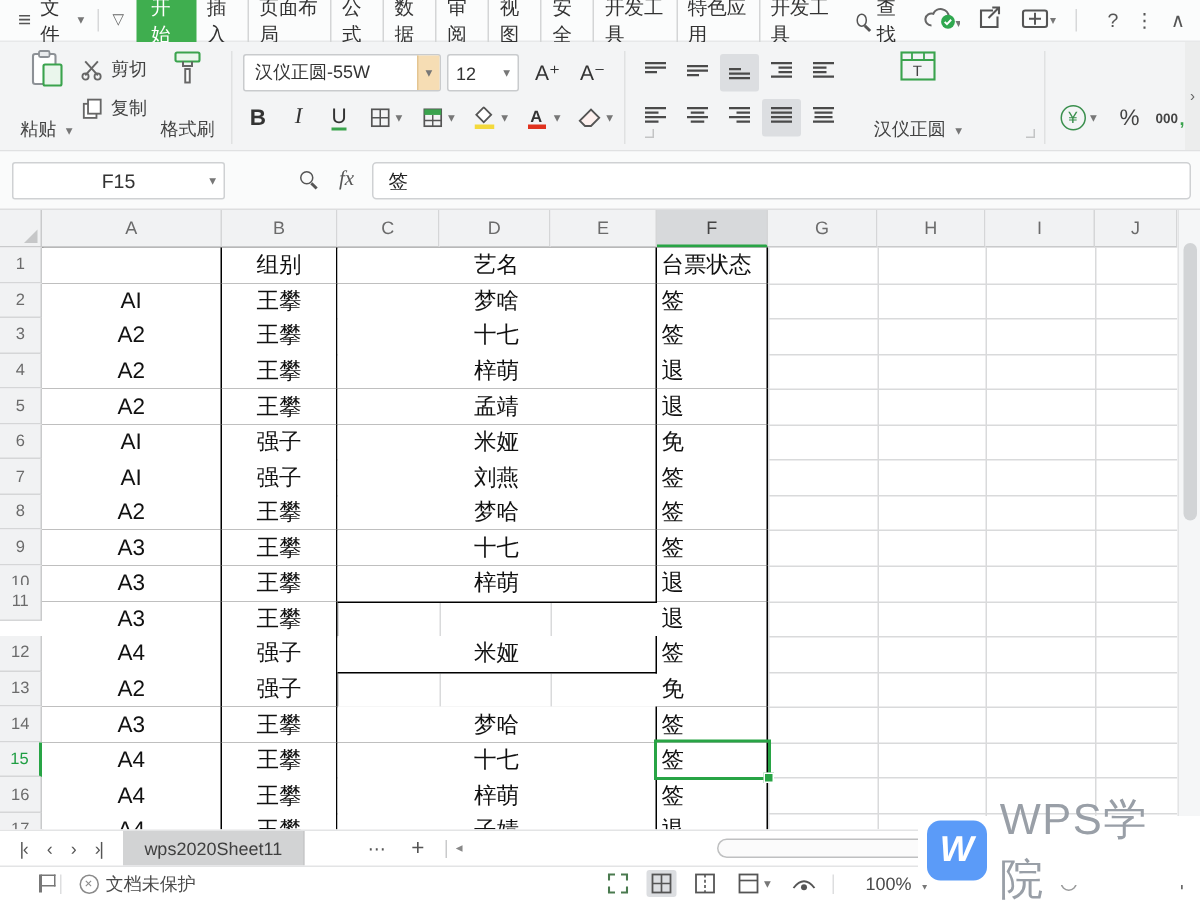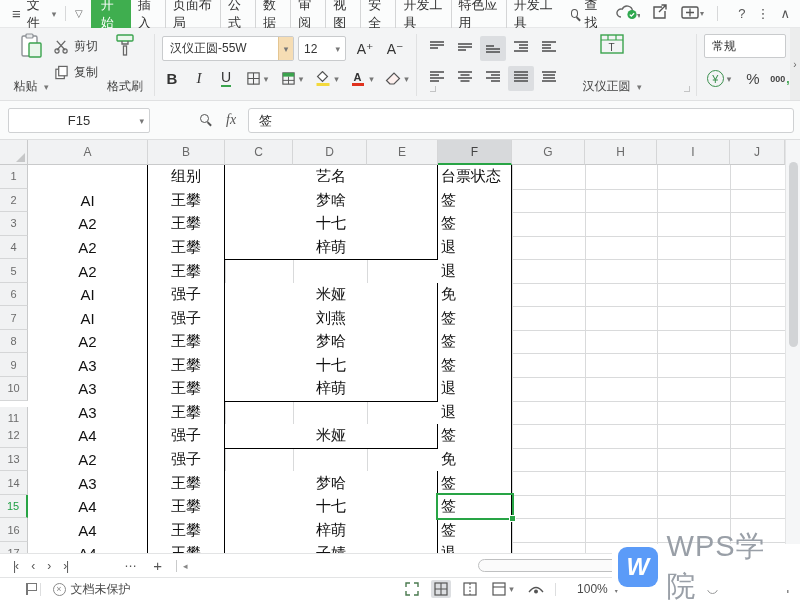--- a/index.html
+++ b/index.html
@@ -329,23 +329,20 @@
   <div class="abs bigbtn" style="left:566px;top:5px;width:92px;height:62px;">
     <svg width="26" height="24" viewBox="0 0 26 24">
         <rect x="2" y="2" width="22" height="18" fill="none" stroke="#3aa34d" stroke-width="1.4"></rect>
         <path d="M2 7 h22 M9 2 v5 M17 2 v5" stroke="#3aa34d" stroke-width="1.2"></path>
         <text x="9.5" y="17.5" font-size="10" fill="#444">T</text>
       </svg>
     <span class="rlbl"><span>汉仪正圆</span> <span class="dd">▾</span></span>
   </div>
   <div class="rdiv" style="left:696px;"></div>
 
-  <div class="abs inputbox" style="left:704px;top:6px;width:82px;height:24px;padding:0 7px;">
-    <span>常规</span>
-  </div>
   <div class="abs tbtn" style="left:702px;top:38px;width:34px;height:25px;">
     <span style="width:17px;height:17px;border:1.4px solid #3a8f4d;border-radius:50%;color:#3a8f4d;font-size:11px;display:flex;align-items:center;justify-content:center;">¥</span>
       <span class="dd">▾</span>
   </div>
   <div class="abs tbtn" style="left:742px;top:38px;width:22px;height:25px;font-size:15px;color:#444;">
       <span>%</span>
     </div>
   <div class="abs tbtn" style="left:766px;top:38px;width:28px;height:25px;">
     <span style="font-size:9px;font-weight:bold;color:#444;">000</span>
       <span style="color:#3aa34d;font-weight:bold;margin-left:1px;">,</span>
@@ -407,21 +404,21 @@
     <div class="rowhdr" style="top: 25px; height: 23.56px;">1</div>
     <div class="rowhdr" style="top: 48.56px; height: 23.56px;">2</div>
     <div class="rowhdr" style="top: 72.12px; height: 23.56px;">3</div>
     <div class="rowhdr" style="top: 95.68px; height: 23.56px;">4</div>
     <div class="rowhdr" style="top: 119.24px; height: 23.56px;">5</div>
     <div class="rowhdr" style="top: 142.8px; height: 23.56px;">6</div>
     <div class="rowhdr" style="top: 166.36px; height: 23.56px;">7</div>
     <div class="rowhdr" style="top: 189.92px; height: 23.56px;">8</div>
     <div class="rowhdr" style="top: 213.48px; height: 23.56px;">9</div>
     <div class="rowhdr" style="top: 237.04px; height: 23.56px;">10</div>
-    <div class="rowhdr" style="top: 267px; height: 23.56px;">11</div>
+    <div class="rowhdr" style="top: 250px; height: 23.56px;">11</div>
     <div class="rowhdr" style="top: 284.16px; height: 23.56px;">12</div>
     <div class="rowhdr" style="top: 307.72px; height: 23.56px;">13</div>
     <div class="rowhdr" style="top: 331.28px; height: 23.56px;">14</div>
     <div class="rowhdr sel" style="top: 354.84px; height: 23.56px;">15</div>
     <div class="rowhdr" style="top: 378.4px; height: 23.56px;">16</div>
     <div class="rowhdr" style="top: 401.96px; height: 23.56px;">17</div>
     <div class="tline" style="left: 28px; top: 25px; width: 484px; height: 1px;"></div>
     <div class="tline" style="left: 28px; top: 25px; width: 1px; height: 388px;"></div>
     <div class="cell ctr" style="left: 28px; top: 25px; width: 120px; height: 24.56px;"></div>
     <div class="cell ctr" style="left: 148px; top: 25px; width: 77px; height: 24.56px;">组别</div>
@@ -434,20 +431,21 @@
     <div class="cell ctr" style="left: 28px; top: 72.12px; width: 120px; height: 24.56px;">A2</div>
     <div class="cell ctr" style="left: 148px; top: 72.12px; width: 77px; height: 24.56px;">王攀</div>
     <div class="cell ctr" style="left: 225px; top: 72.12px; width: 213px; height: 24.56px;">十七</div>
     <div class="cell lft" style="left: 438px; top: 72.12px; width: 74px; height: 24.56px;">签</div>
     <div class="cell ctr" style="left: 28px; top: 95.68px; width: 120px; height: 24.56px;">A2</div>
     <div class="cell ctr" style="left: 148px; top: 95.68px; width: 77px; height: 24.56px;">王攀</div>
     <div class="cell ctr" style="left: 225px; top: 95.68px; width: 213px; height: 24.56px;">梓萌</div>
     <div class="cell lft" style="left: 438px; top: 95.68px; width: 74px; height: 24.56px;">退</div>
     <div class="cell ctr" style="left: 28px; top: 119.24px; width: 120px; height: 24.56px;">A2</div>
     <div class="cell ctr" style="left: 148px; top: 119.24px; width: 77px; height: 24.56px;">王攀</div>
+    <div class="cell ctr" style="left: 225px; top: 119.24px; width: 213px; height: 24.56px;">孟靖</div>
     <div class="cell lft" style="left: 438px; top: 119.24px; width: 74px; height: 24.56px;">退</div>
     <div class="cell ctr" style="left: 28px; top: 142.8px; width: 120px; height: 24.56px;">AI</div>
     <div class="cell ctr" style="left: 148px; top: 142.8px; width: 77px; height: 24.56px;">强子</div>
     <div class="cell ctr" style="left: 225px; top: 142.8px; width: 213px; height: 24.56px;">米娅</div>
     <div class="cell lft" style="left: 438px; top: 142.8px; width: 74px; height: 24.56px;">免</div>
     <div class="cell ctr" style="left: 28px; top: 166.36px; width: 120px; height: 24.56px;">AI</div>
     <div class="cell ctr" style="left: 148px; top: 166.36px; width: 77px; height: 24.56px;">强子</div>
     <div class="cell ctr" style="left: 225px; top: 166.36px; width: 213px; height: 24.56px;">刘燕</div>
     <div class="cell lft" style="left: 438px; top: 166.36px; width: 74px; height: 24.56px;">签</div>
     <div class="cell ctr" style="left: 28px; top: 189.92px; width: 120px; height: 24.56px;">A2</div>
@@ -493,20 +491,21 @@
 <div id="vscroll">
   <div id="vthumb"></div>
 </div>
 
 <div id="tabbar">
   <span class="nav">|‹</span>
   <span class="nav">‹</span>
   <span class="nav">›</span>
   <span class="nav">›|</span>
   <div id="sheettabs">
+      <span class="stab active">wps2020Sheet11</span>
     </div>
   <span class="tb-more">⋯</span>
   <span class="tb-add">+</span>
   <span class="tb-div"></span>
   <span class="tb-arrow">◂</span>
   <div id="hscroll"></div>
 </div>
 
 <div id="statusbar">
   <span class="flagpole"></span>

